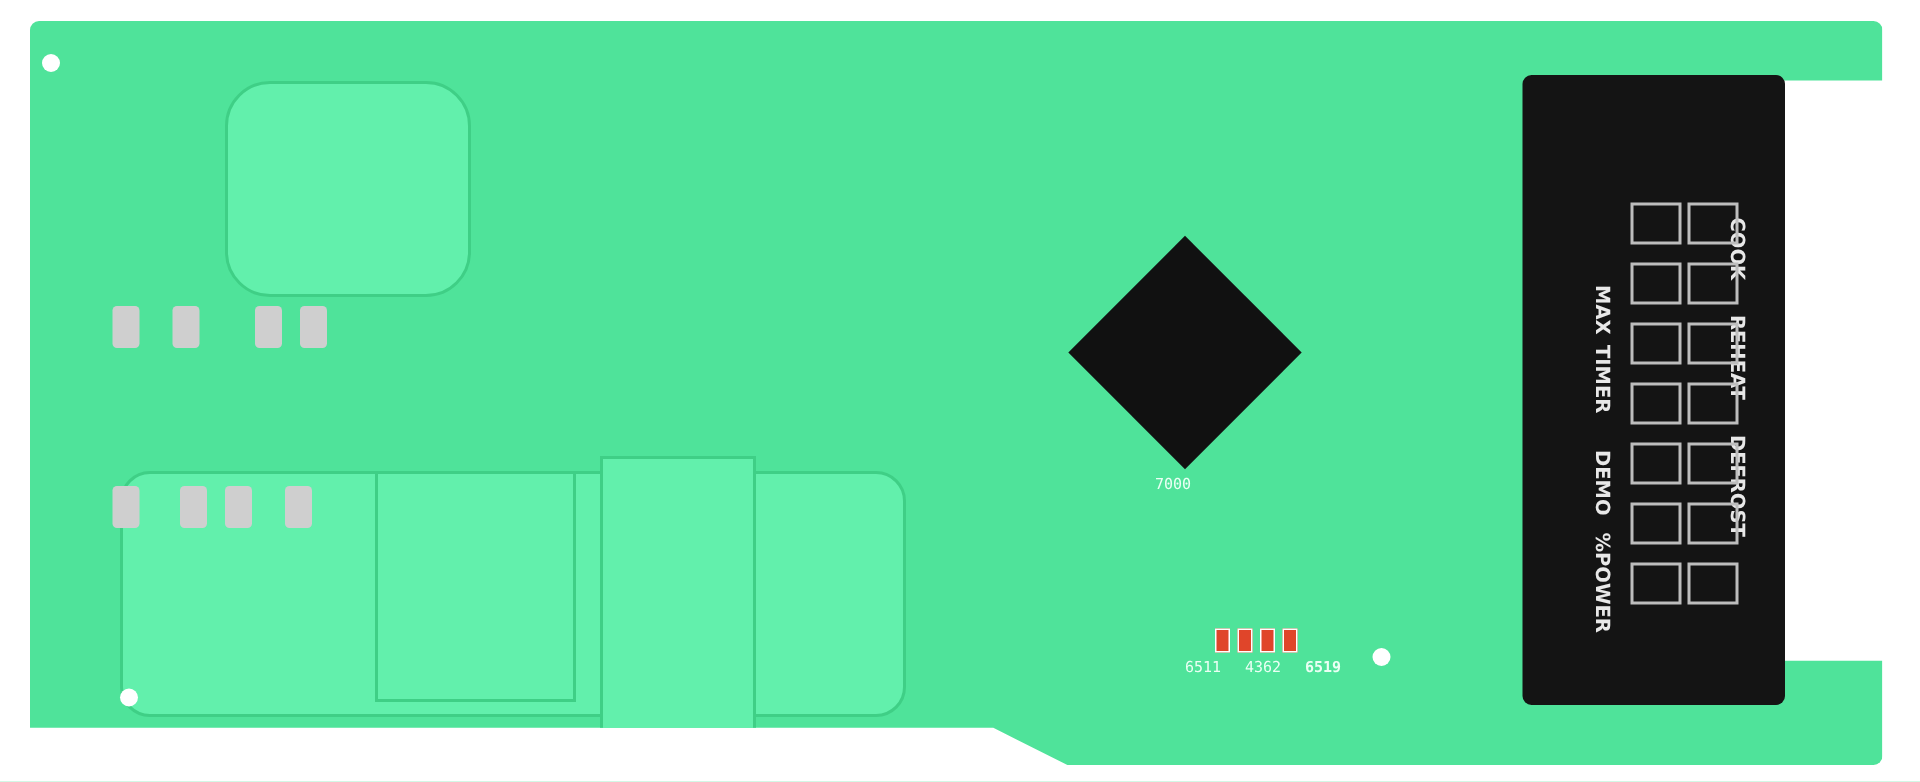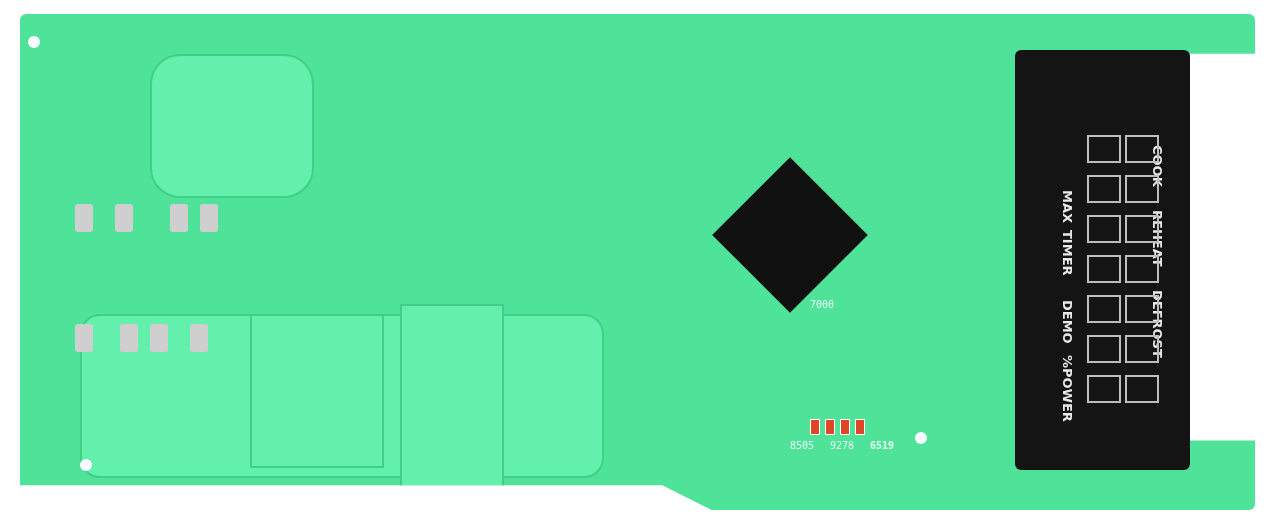--- a/index.html
+++ b/index.html
@@ -60,16 +60,16 @@
   <div class="digit" style="left:72px;top:205px;"></div>
   <div class="digit" style="left:110px;top:205px;"></div>
   <div class="digit" style="left:72px;top:245px;"></div>
   <div class="digit" style="left:110px;top:245px;"></div>
   <div class="digit" style="left:72px;top:285px;"></div>
   <div class="digit" style="left:110px;top:285px;"></div>
   <div class="digit" style="left:72px;top:325px;"></div>
   <div class="digit" style="left:110px;top:325px;"></div>
 </div>
 
-<div class="silk" style="left:790px;top:440px;">8505</div>
-<div class="silk" style="left:830px;top:440px;">9278</div>
+<div class="silk" style="left:790px;top:440px;">6511</div>
+<div class="silk" style="left:830px;top:440px;">4362</div>
 <div class="silk" style="left:870px;top:440px;font-weight:bold;">6519</div>
-<div class="silk" style="left:770px;top:299px;margin-left:40px;">7000</div>
+<div class="silk" style="left:770px;top:318px;">7000</div>
 
 </body></html>

